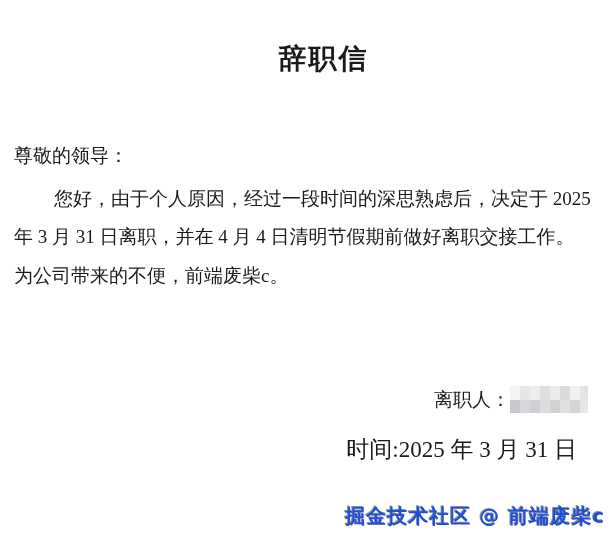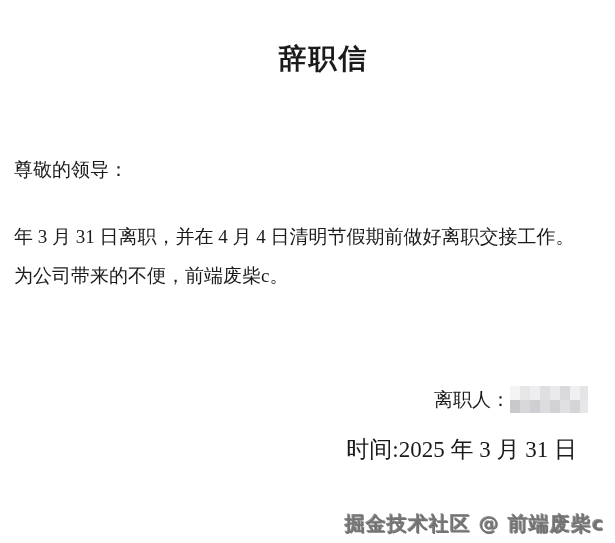--- a/index.html
+++ b/index.html
@@ -23,21 +23,21 @@
     width: 100%;
     margin: 16px;
     text-align: center;
     font-size: 28px;
     font-weight: bold;
     letter-spacing: 2px;
     white-space: nowrap;
   }
   .salutation {
     position: absolute;
-    top: 157px;
+    top: 143px;
     left: 14px;
     font-size: 19px;
     white-space: nowrap;
   }
   .body-line {
     position: absolute;
     left: 14px;
     font-size: 19px;
     white-space: nowrap;
   }
@@ -81,35 +81,35 @@
       #d2d2d5 40px 50px, #e0e0e2 50px 60px, #d5d5d8 60px 70px, #e7e7e9 70px 78px);
   }
   .watermark {
     position: absolute;
     top: 503px;
     right: 10px;
     font-family: "DejaVu Sans", "Liberation Sans", sans-serif;
     font-size: 20px;
     font-weight: bold;
     letter-spacing: 1px;
-    color: #737373;
+    color: #1d4ed8;
     text-shadow: -1px -1px 0 #8f8f8f, 1px 1px 0 #ffffff;
     white-space: nowrap;
-    margin-top: 8px;
   }
 </style>
 </head>
 <body>
 
 <div class="page">
 
   <h1 class="title">辞职信</h1>
 
   <div class="salutation">尊敬的领导：</div>
 
+  <div class="body-line line-1 indent">您好，由于个人原因，经过一段时间的深思熟虑后，决定于 2025</div>
 
   <div class="body-line line-2">年 3 月 31 日离职，并在 4 月 4 日清明节假期前做好离职交接工作。</div>
 
   <div class="body-line line-3">为公司带来的不便，前端废柴c。</div>
 
 
   <div class="sig-row">
     <span>离职人：</span><span class="redaction"></span>
   </div>
 

